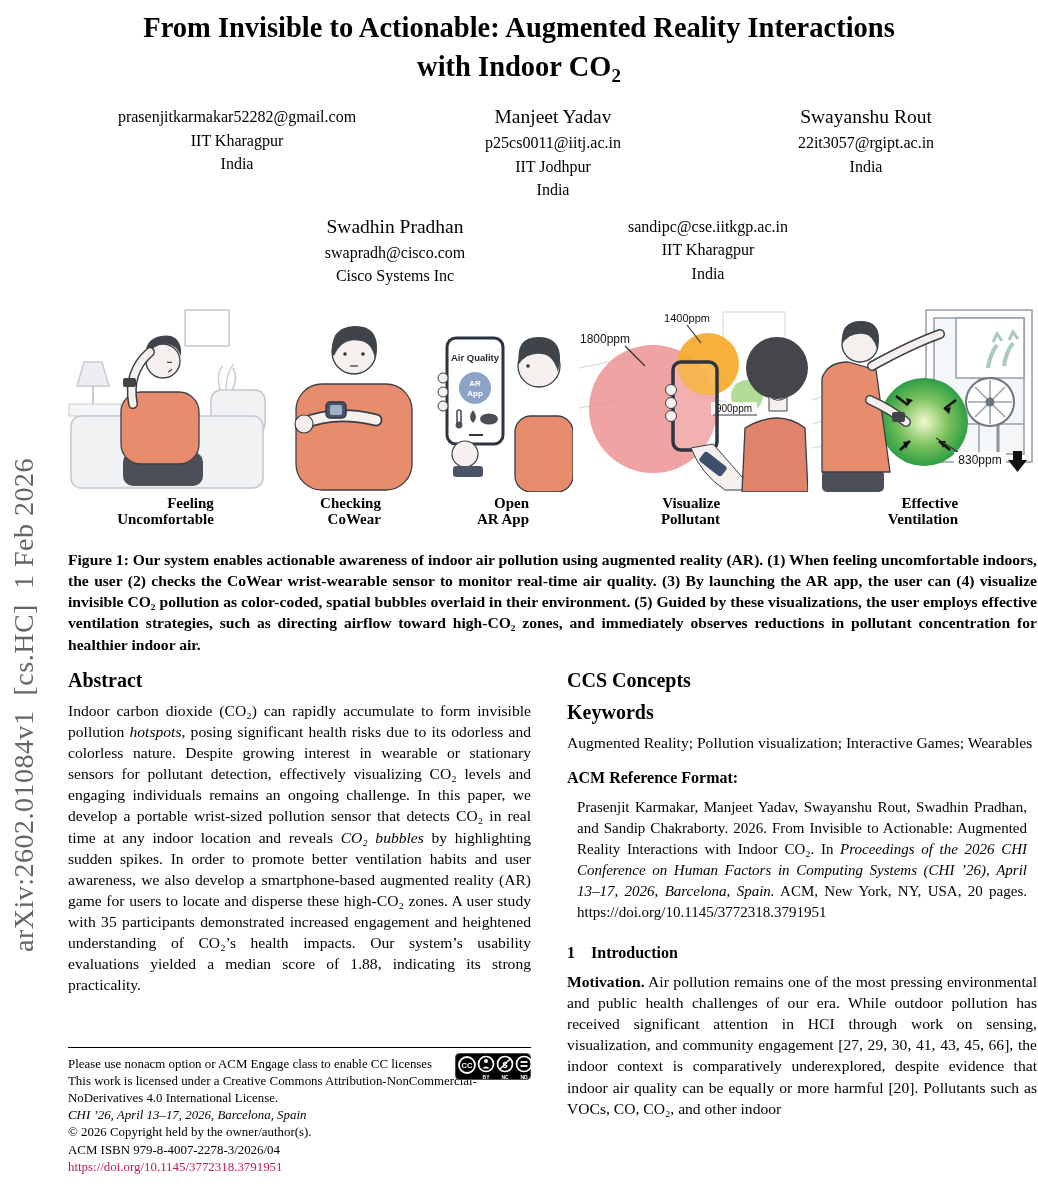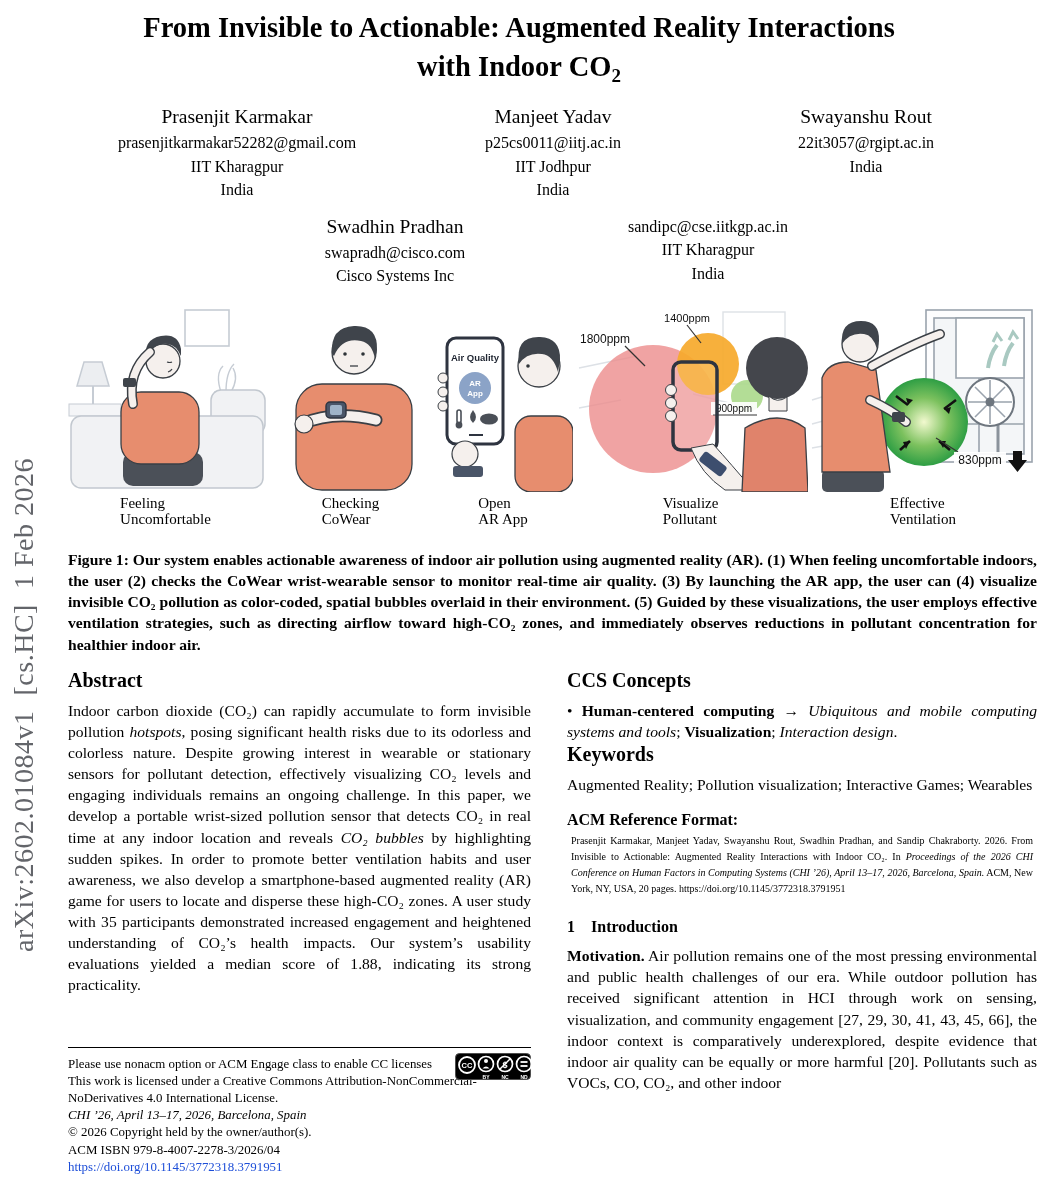--- a/index.html
+++ b/index.html
@@ -31,62 +31,61 @@
   .a4{width:300px;margin-left:245px;}
   .a5{width:300px;margin-left:13px;}
   .author .name{font-size:19.5px;line-height:24px;margin-bottom:2px;}
   .author .line{font-size:16px;line-height:23.5px;}
 
   
   .fig-strip{display:flex;margin:16px 0 0 63px;}
   .panel{display:flex;flex-direction:column;align-items:center;}
   .p1{width:205px}.p2{width:165px}.p3{width:140px}.p4{width:235px}.p5{width:230px}
   .panel svg{width:100%;height:188px;display:block;}
-  .panel-label{margin-top:3px;text-align:left;font-weight:normal;font-size:15px;line-height:16.5px;}
+  .panel-label{margin-top:3px;text-align:right;font-weight:bold;font-size:15px;line-height:16.5px;}
 
   .fig-caption{
     margin:21px 0 0 68px;width:969px;
     font-weight:bold;font-size:15.6px;line-height:21.3px;text-align:justify;
   }
 
   
   .columns{display:flex;margin:13px 0 0 68px;width:969px;height:508px;overflow:hidden;gap:36px;}
   .col-left{width:463px;display:flex;flex-direction:column;}
   .col-right{width:470px;}
   h2.sec{font-size:20px;font-weight:bold;margin:0 0 8px 0;line-height:24px;}
   h2.sec.gap{}
   .body-text{font-size:15.6px;line-height:21.1px;text-align:justify;margin:0;}
   .small-head{font-size:16px;font-weight:bold;margin:16px 0 2px 0;line-height:18px;}
-  .small-text{font-size:10px;line-height:16px;text-align:justify;margin:4px;}
+  .small-text{font-size:15px;line-height:21px;text-align:justify;margin:10px;}
   h2.intro{margin:18px 0 6px 0;font-size:16px;line-height:24px;}
   h2.intro .secnum{margin-right:16px;}
 
   
   .license{
     margin-top:auto;position:relative;border-top:1px solid #000;
     padding-top:8px;font-size:12.9px;line-height:17.2px;
   }
   .license p{margin:0;}
   .license .venue{font-style:italic;}
   .cc-badge{position:absolute;right:0;top:5px;}
-  .doi-line{color:#1d4ed8;text-decoration:none;}
+  .doi-line{color:#be185d;text-decoration:none;}
 </style>
 </head>
 <body>
 
 <div class="arxiv">arXiv:2602.01084v1  [cs.HC]  1 Feb 2026</div>
 
 <div class="title">
   <span>From Invisible to Actionable: Augmented Reality Interactions</span><br>
   <span>with Indoor CO</span><span class="tsub">2</span>
 </div>
 
 <div class="authors-row row1">
   <div class="author a1">
-    <div class="name">Prasenjit Karmakar</div>
     <div class="line">prasenjitkarmakar52282@gmail.com</div>
     <div class="line">IIT Kharagpur</div>
     <div class="line">India</div>
   </div>
   <div class="author a2">
     <div class="name">Manjeet Yadav</div>
     <div class="line">p25cs0011@iitj.ac.in</div>
     <div class="line">IIT Jodhpur</div>
     <div class="line">India</div>
   </div>
@@ -355,21 +354,20 @@
       <p>This work is licensed under a Creative Commons Attribution-NonCommercial-NoDerivatives 4.0 International License.</p>
       <p class="venue">CHI ’26, April 13–17, 2026, Barcelona, Spain</p>
       <p>© 2026 Copyright held by the owner/author(s).</p>
       <p>ACM ISBN 979-8-4007-2278-3/2026/04</p>
       <p><a href="#" class="doi-line">https://doi.org/10.1145/3772318.3791951</a></p>
     </div>
   </div>
 
   <div class="col-right">
     <h2 class="sec">CCS Concepts</h2>
-    <p class="body-text"><span>• </span><span class="rb">Human-centered computing</span><span> → </span><span class="ri">Ubiquitous and mobile computing systems and tools</span><span>; </span><span class="rb">Visualization</span><span>; </span><span class="ri">Interaction design</span><span>.</span></p>
 
     <h2 class="sec gap">Keywords</h2>
     <p class="body-text">Augmented Reality; Pollution visualization; Interactive Games; Wearables</p>
 
     <p class="small-head">ACM Reference Format:</p>
     <p class="small-text"><span>Prasenjit Karmakar, Manjeet Yadav, Swayanshu Rout, Swadhin Pradhan, and Sandip Chakraborty. 2026. From Invisible to Actionable: Augmented Reality Interactions with Indoor CO₂. In </span><span class="ri">Proceedings of the 2026 CHI Conference on Human Factors in Computing Systems (CHI ’26), April 13–17, 2026, Barcelona, Spain.</span><span> ACM, New York, NY, USA, 20 pages. https://doi.org/10.1145/3772318.3791951</span></p>
 
     <h2 class="intro">
       <span class="secnum">1</span><span>Introduction</span>
     </h2>

